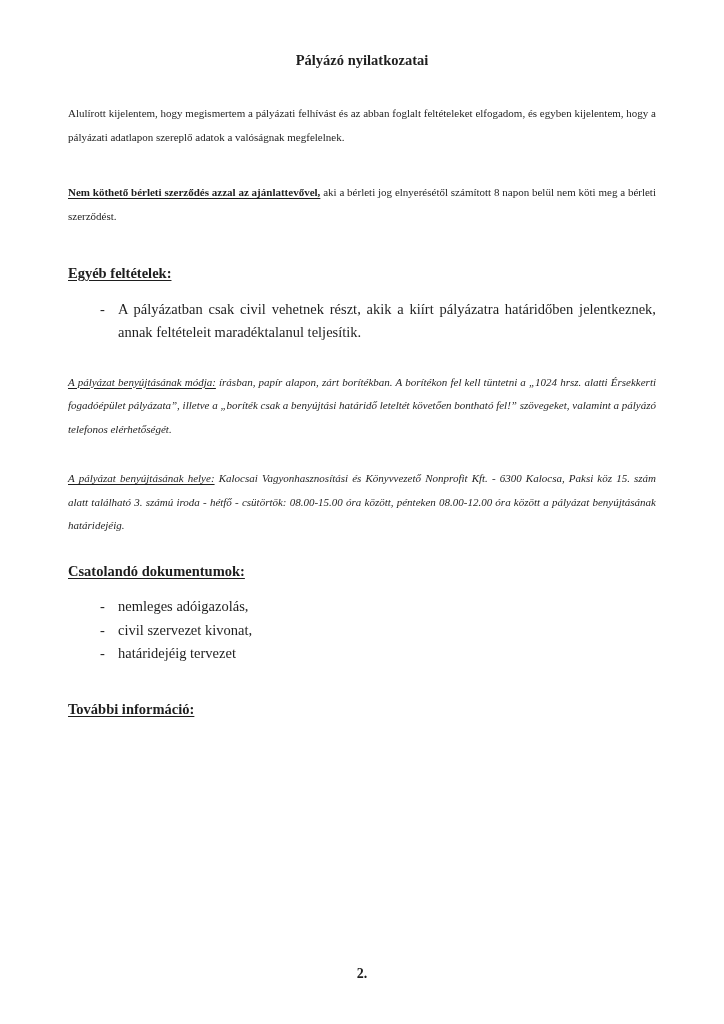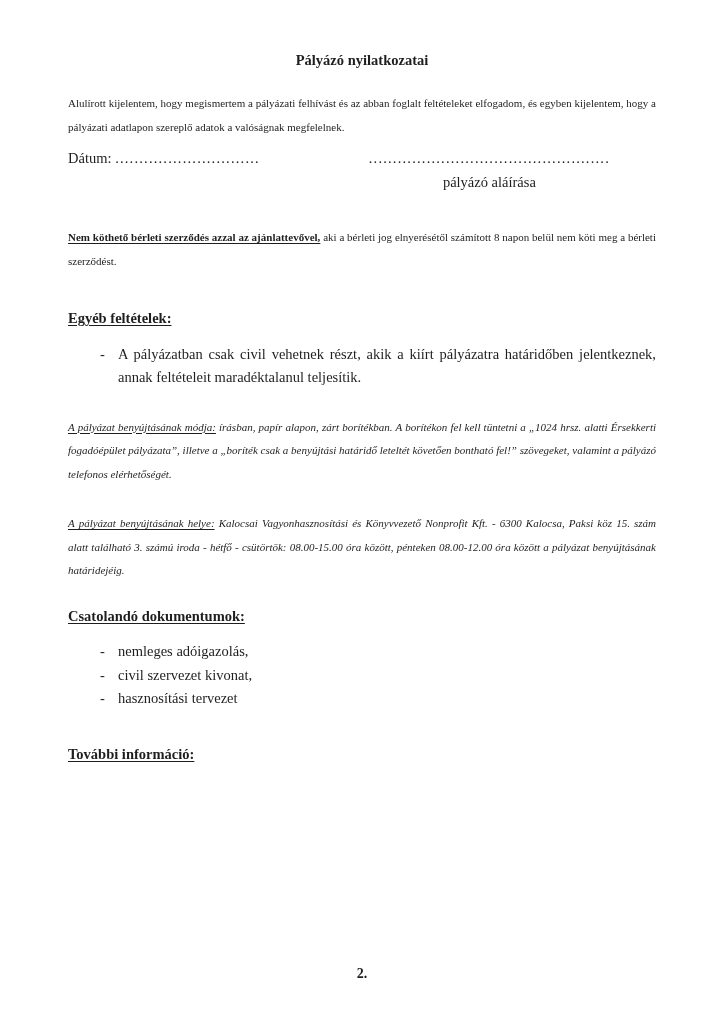--- a/index.html
+++ b/index.html
@@ -14,21 +14,21 @@
     width: 724px; height: 1024px;
     padding: 50px 68px 0 68px;
     overflow: hidden;
     background: #ffffff;
   }
   .title {
     text-align: center;
     font-weight: bold;
     font-size: 14.5px;
     line-height: 20px;
-    margin-bottom: 22px;
+    margin-bottom: 32px;
   }
   .para {
     font-size: 11px;
     line-height: 23.5px;
     text-align: justify;
   }
   .bold-underline {
     font-weight: bold;
     text-decoration: underline;
     text-decoration-thickness: 1.4px;
@@ -88,27 +88,20 @@
 </style>
 </head>
 <body>
 
 <div class="page">
 
   <div class="title">Pályázó nyilatkozatai</div>
 
   <p class="para">Alulírott kijelentem, hogy megismertem a pályázati felhívást és az abban foglalt feltételeket elfogadom, és egyben kijelentem, hogy a pályázati adatlapon szereplő adatok a valóságnak megfelelnek.</p>
 
-  <div class="date-row">
-    <div><span>Dátum:</span> <span class="dots">..............................</span></div>
-    <div class="signature-block">
-      <div class="dots">..................................................</div>
-      <div>pályázó aláírása</div>
-    </div>
-  </div>
 
   <p class="para mt-clause"><span class="bold-underline">Nem köthető bérleti szerződés azzal az ajánlattevővel,</span><span> aki a bérleti jog elnyerésétől számított 8 napon belül nem köti meg a bérleti szerződést.</span></p>
 
   <div class="heading mt-section"><span class="bold-underline">Egyéb feltételek:</span></div>
 
   <div class="bullet-list">
     <div class="bullet-item">
       <span class="bullet-marker">-</span>
       <span class="bullet-text">A pályázatban csak civil vehetnek részt, akik a kiírt pályázatra határidőben jelentkeznek, annak feltételeit maradéktalanul teljesítik.</span>
     </div>
@@ -124,21 +117,21 @@
     <div class="bullet-item">
       <span class="bullet-marker">-</span>
       <span class="bullet-text">nemleges adóigazolás,</span>
     </div>
     <div class="bullet-item">
       <span class="bullet-marker">-</span>
       <span class="bullet-text">civil szervezet kivonat,</span>
     </div>
     <div class="bullet-item">
       <span class="bullet-marker">-</span>
-      <span class="bullet-text">hasznosítási tervezet</span>
+      <span class="bullet-text">határidejéig tervezet</span>
     </div>
   </div>
 
   <div class="heading mt-heading2"><span class="bold-underline">További információ:</span></div>
 
 
   <div class="page-number">2.</div>
 
 </div>
 

